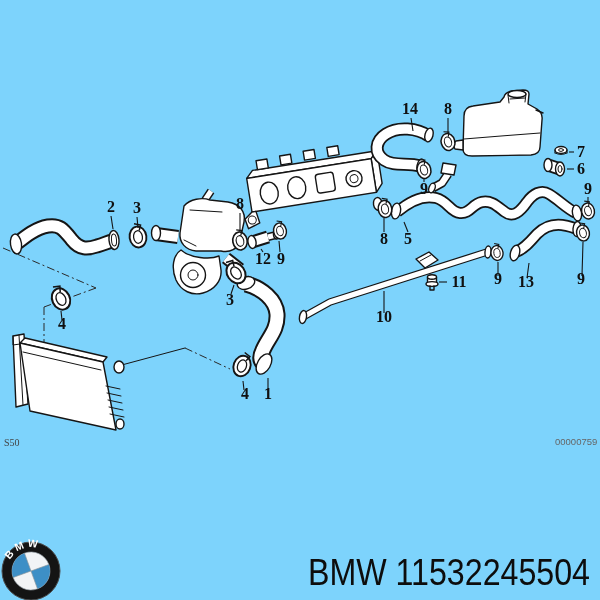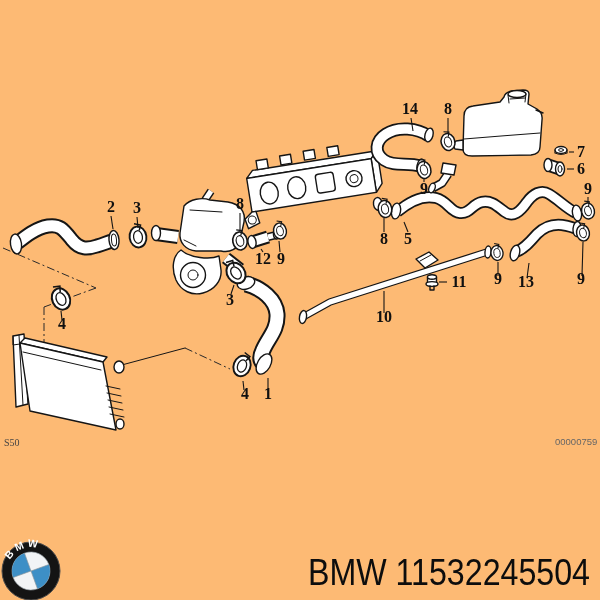--- a/index.html
+++ b/index.html
@@ -1,16 +1,16 @@
 <!DOCTYPE html>
 <html><head>
 <meta charset="utf-8">
 <style>
   html,body{margin:0;padding:0;background:#888;}
-  #stage{position:relative;width:600px;height:600px;background:#fdba74;overflow:hidden;
+  #stage{position:relative;width:600px;height:600px;background:#7dd3fc;overflow:hidden;
          font-family:"Liberation Sans","DejaVu Sans",sans-serif;}
   svg{display:block;}
   .ln{stroke:#151515;fill:none;stroke-width:1.4;stroke-linecap:round;stroke-linejoin:round;}
   .lnt{stroke:#151515;fill:none;stroke-width:1;stroke-linecap:round;}
   .fw{fill:#ffffff;stroke:#151515;stroke-width:1.4;stroke-linejoin:round;}
   .tubeo{fill:none;stroke:#151515;stroke-linecap:butt;stroke-linejoin:round;}
   .tubei{fill:none;stroke:#ffffff;stroke-linecap:butt;stroke-linejoin:round;}
   .phantom{stroke:#2a2a2a;stroke-width:1;fill:none;stroke-dasharray:8 3 2 3;}
   .leader{stroke:#151515;stroke-width:1.1;fill:none;}
   .callout{font:700 16px "Liberation Serif","DejaVu Serif",serif;fill:#101010;text-anchor:middle;}

